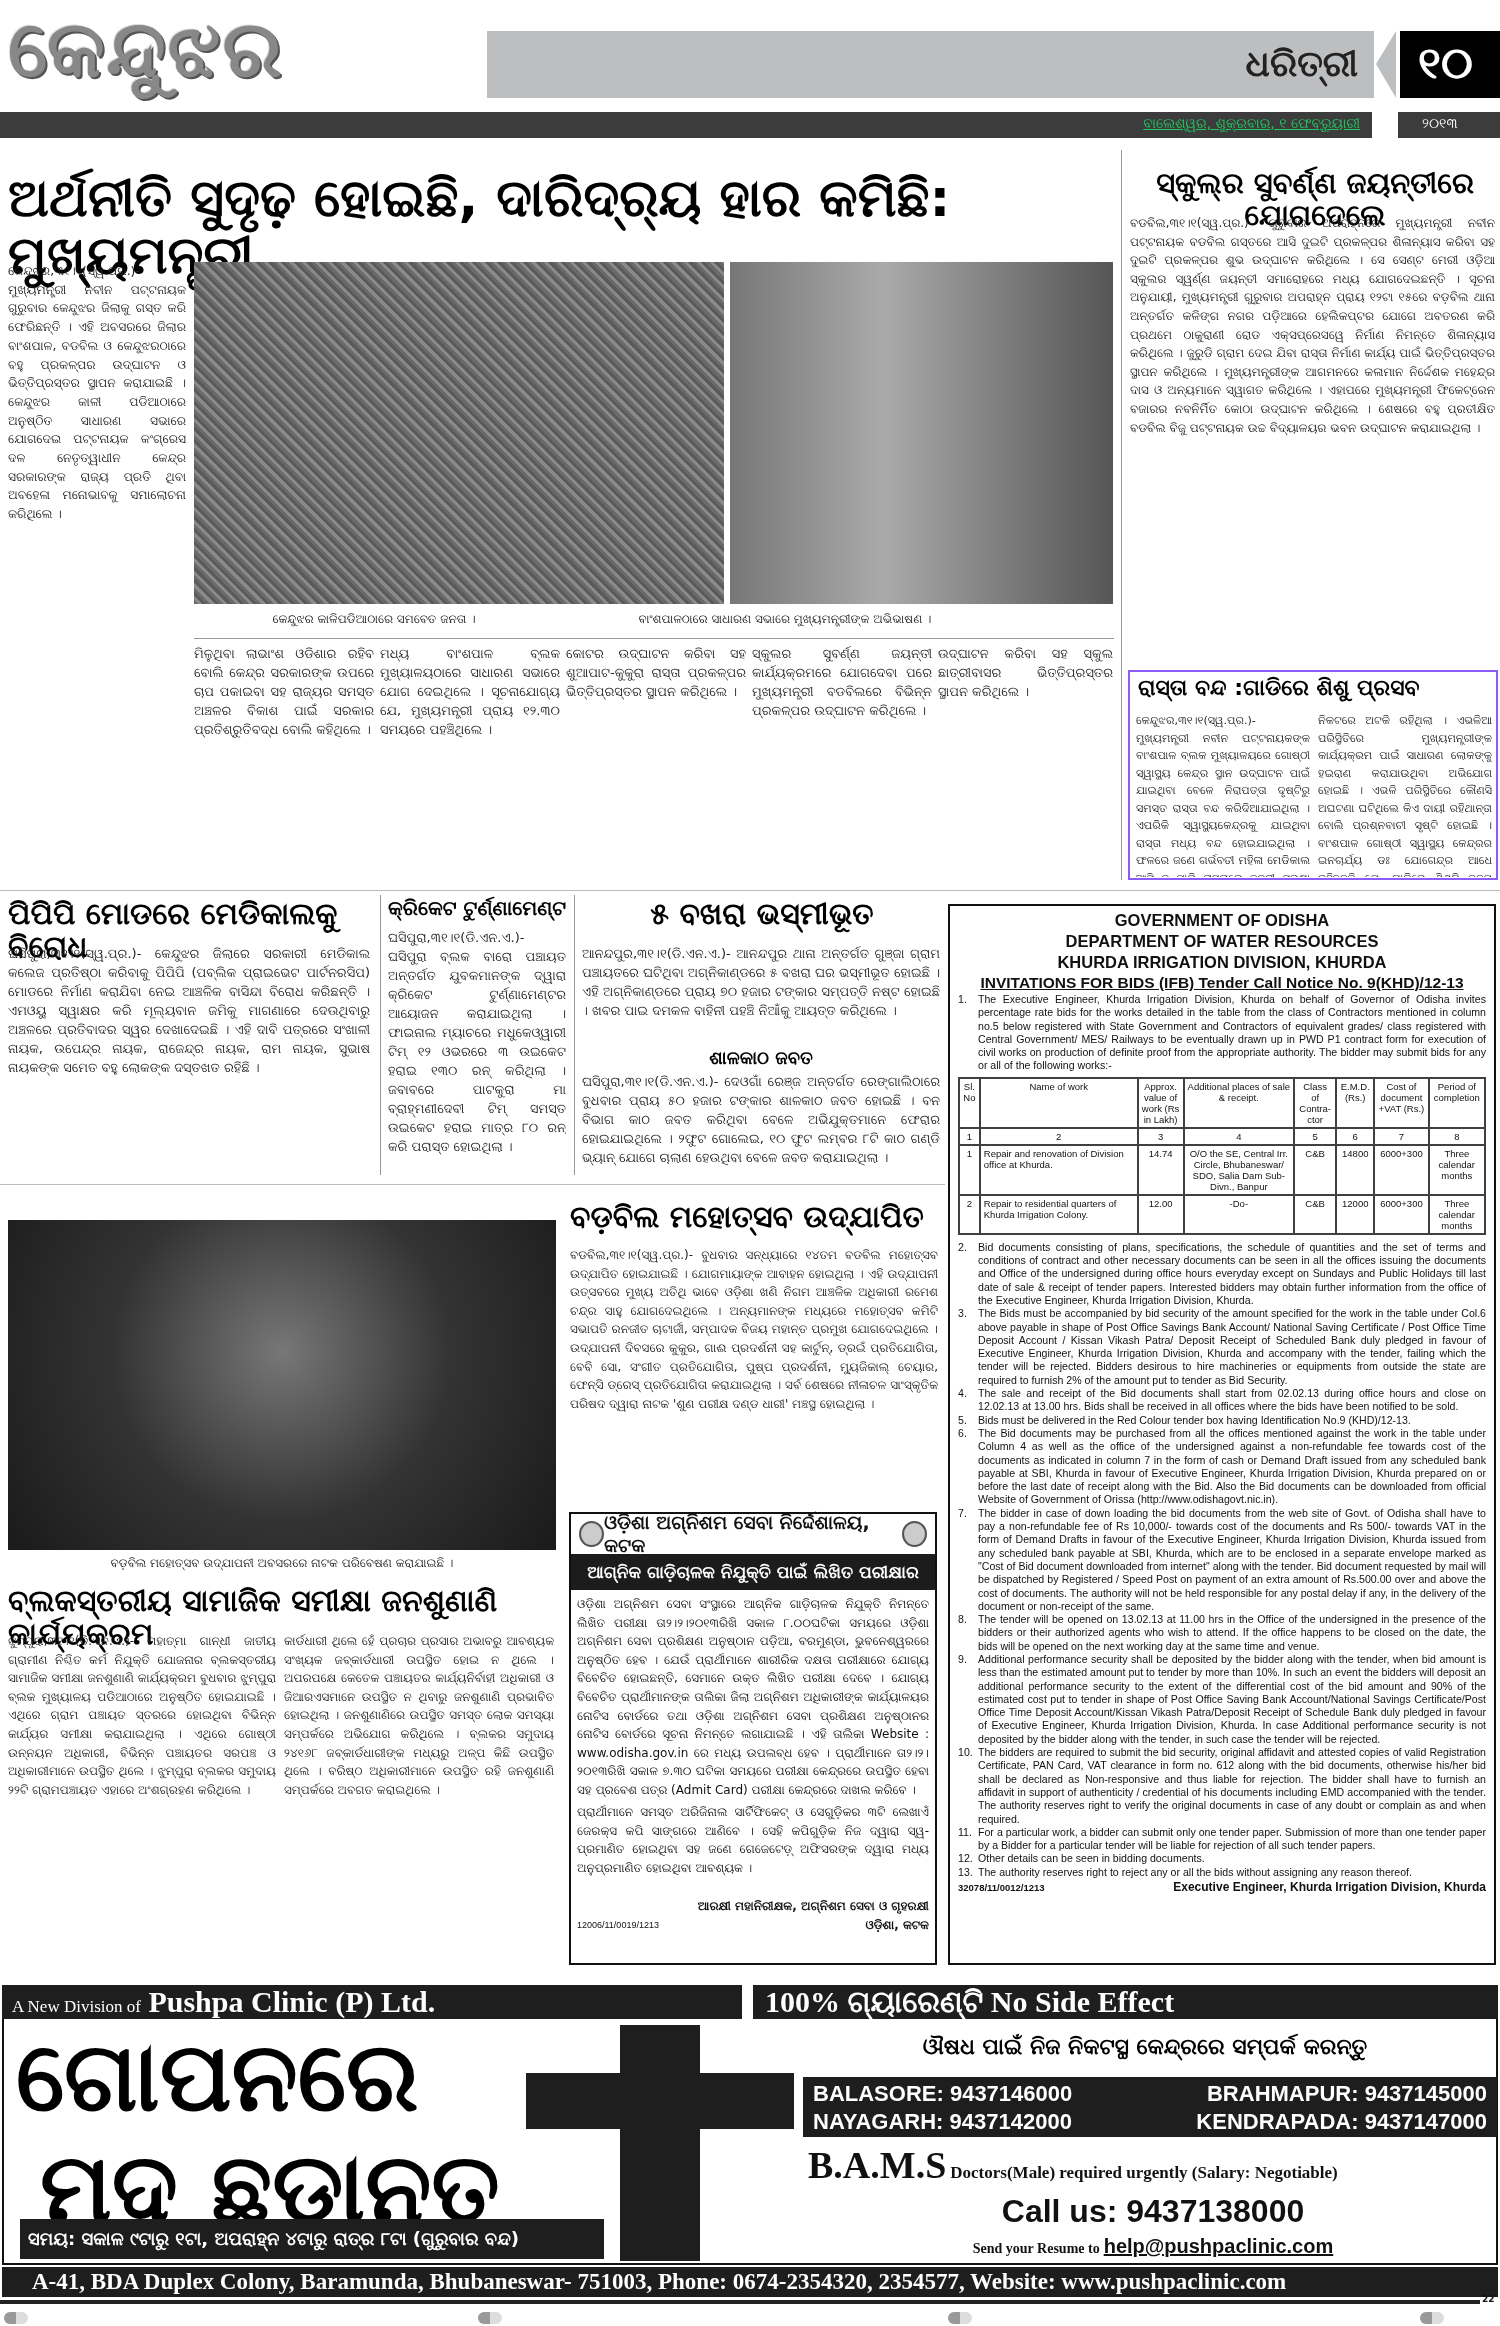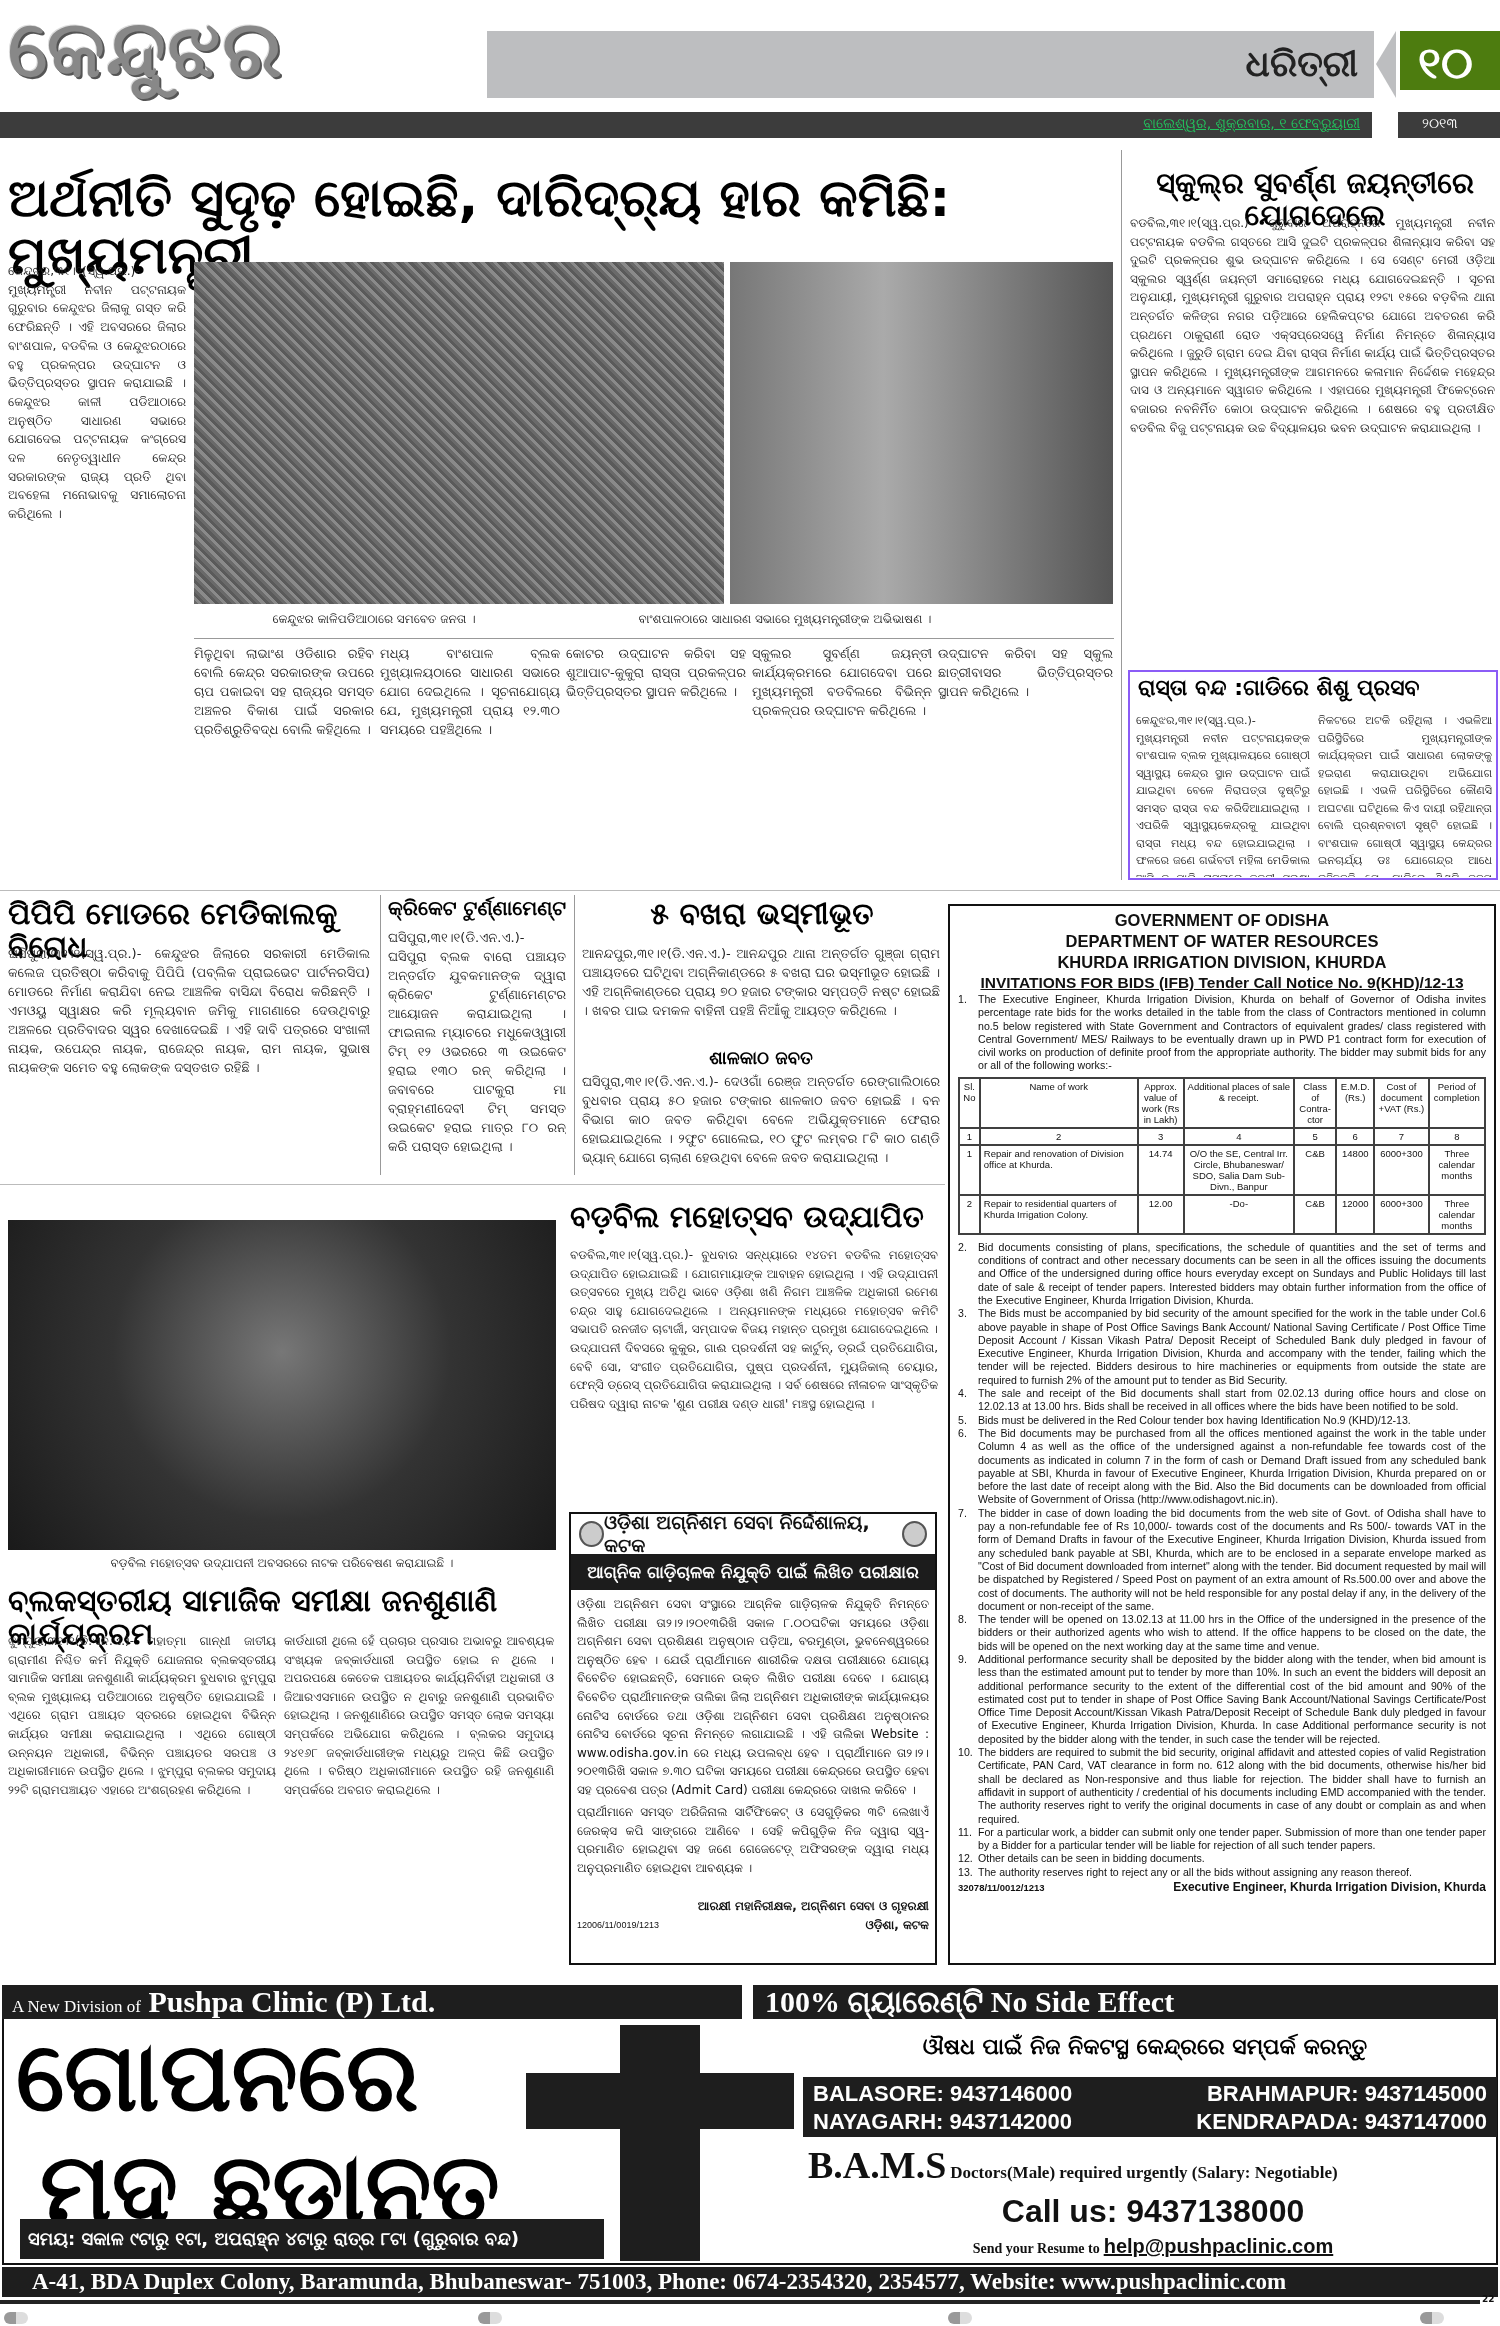--- a/index.html
+++ b/index.html
@@ -9,21 +9,21 @@
   .body-text { font-size: 13px; line-height: 19px; text-align: justify; color: #222; }
   .headline { font-family: "DejaVu Sans", sans-serif; font-weight: bold; color: #000000; line-height: 1.1; }
   .rule-h { position: absolute; height: 1px; background: #999; }
   .rule-v { position: absolute; width: 1px; background: #999; }
 
   
   #masthead-logo { left: 8px; top: 4px; width: 460px; height: 100px; font-size: 78px; font-weight: bold;
     color: #888; text-shadow: 2px 2px 0 #555, -1px -1px 0 #ddd; letter-spacing: 2px; }
   #section-bar { left: 487px; top: 31px; width: 887px; height: 67px; background: #bdbec0; }
   #section-name { right: 16px; top: 12px; font-size: 36px; color: #222; font-weight: bold; }
-  #page-no-box { left: 1400px; top: 31px; width: 100px; height: 59px; background: #4d7c0f; }
+  #page-no-box { left: 1400px; top: 31px; width: 100px; height: 67px; background: #000000; }
   #page-no { left: 18px; top: 6px; font-size: 44px; color: #fff; font-weight: bold; }
   #page-arrow { left: 1376px; top: 31px; width: 0; height: 0; border-top: 33px solid transparent;
     border-bottom: 34px solid transparent; border-right: 20px solid #bdbec0; }
   #date-bar { left: 0; top: 112px; width: 1372px; height: 26px; background: #3c3c3c; }
   #date-text { right: 12px; top: 3px; font-size: 14px; color: #22c55e; text-decoration: underline; }
   #year-box { left: 1398px; top: 112px; width: 102px; height: 26px; background: #3c3c3c; }
   #year-text { left: 24px; top: 3px; font-size: 14px; color: #fff; }
 
   .photo { background: repeating-linear-gradient(45deg,#6a6a6a 0 3px,#8a8a8a 3px 6px,#5a5a5a 6px 9px); }
   .photo-dark { background: radial-gradient(circle at 50% 40%, #777 0%, #333 50%, #1a1a1a 100%); }

